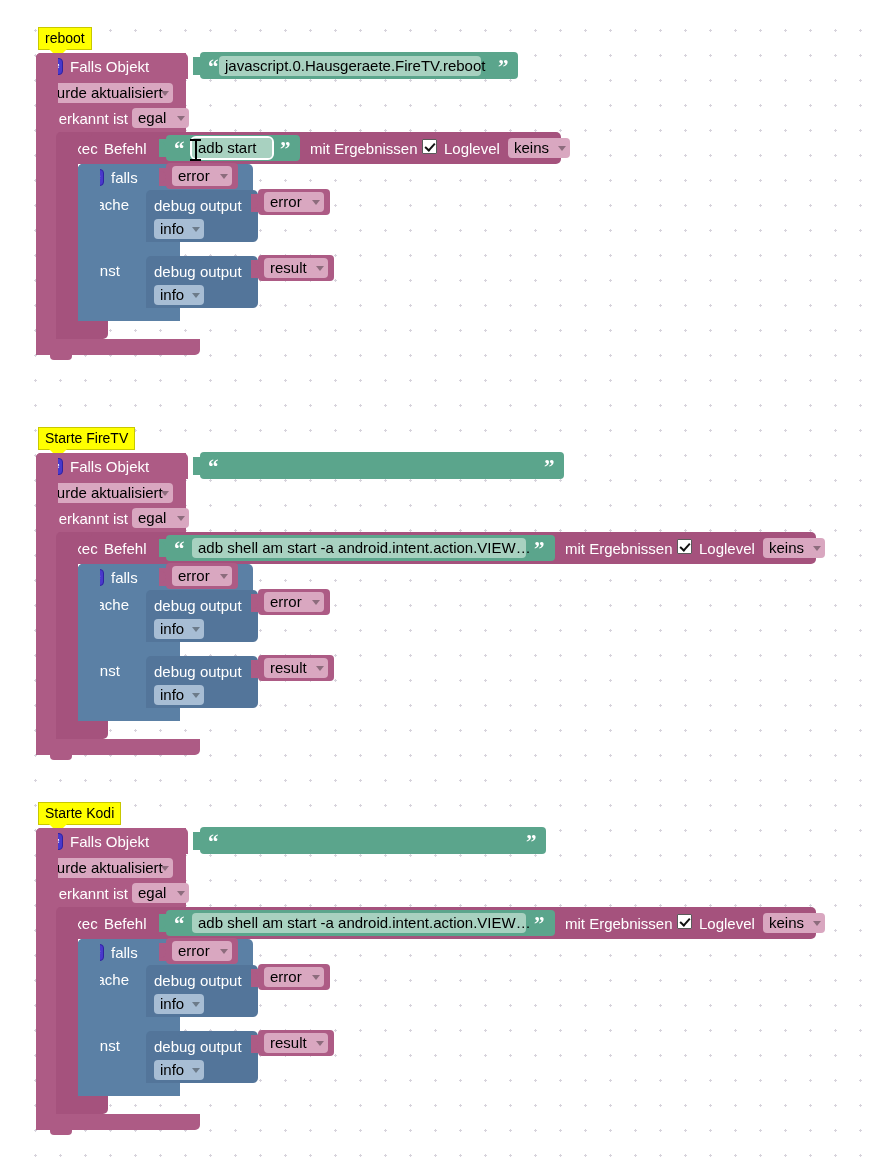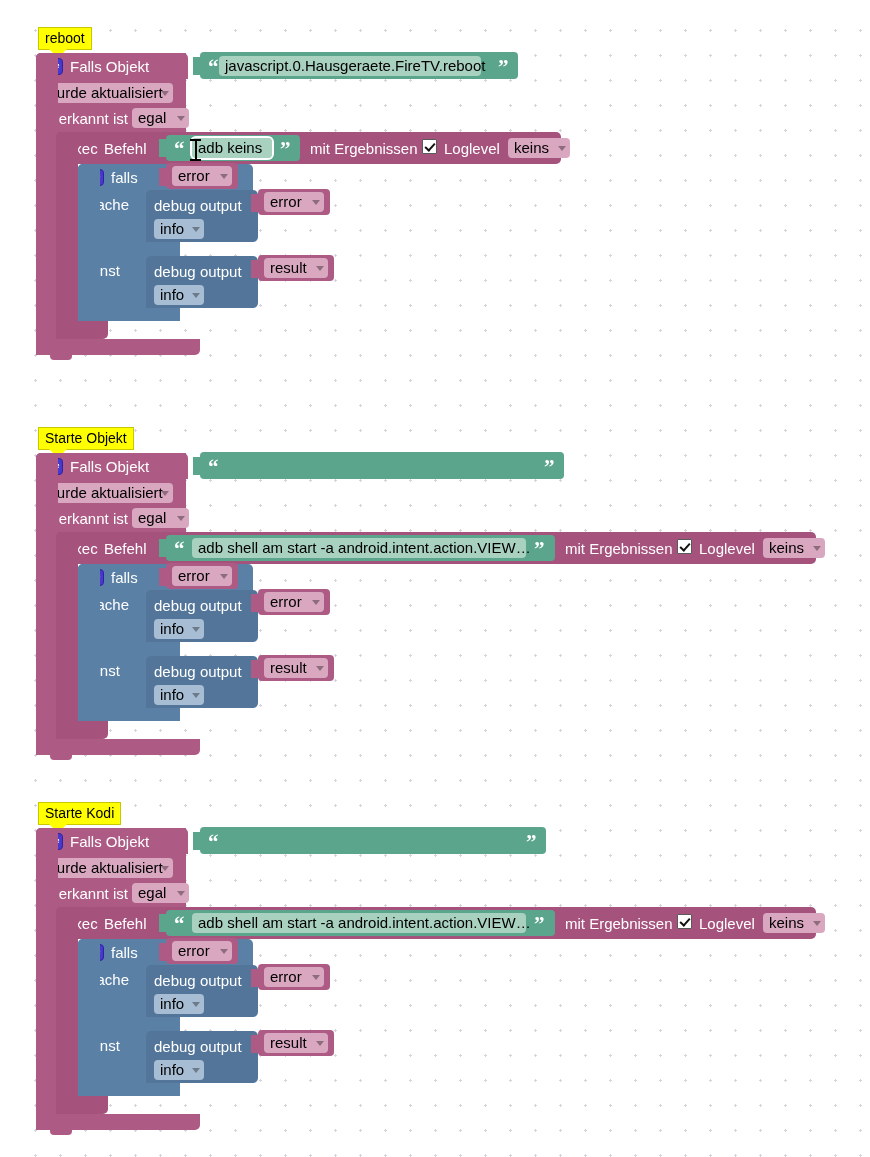--- a/index.html
+++ b/index.html
@@ -254,21 +254,21 @@
       <div class="field pink" style="left:40px;top:83px;width:133px;"><span>wurde aktualisiert</span><span class="caret"></span></div>
       <div class="lbl" style="left:42px;top:111px;">anerkannt ist</div>
       <div class="field pink" style="left:132px;top:108px;width:57px;"><span>egal</span><span class="caret"></span></div>
       <div class="blk mauve-d" style="left:56px;top:132px;width:505px;height:32px;border-radius:5px 5px 5px 0"></div>
       <div class="notch blue" style="left:70px;top:132px;background:#a5527d;"></div>
       <div class="lbl" style="left:66px;top:141px;">exec</div>
       <div class="lbl" style="left:104px;top:141px;">Befehl</div>
       <div class="plug" style="left:159px;top:139px;background:#5ba58c;"></div>
       <div class="blk green" style="left:166px;top:135px;width:134px;height:26px;border-radius:4px"></div>
       <div class="quote" style="left:174px;top:141px;">“</div>
-      <div class="textfield selected" style="left:192px;top:138px;width:80px;">adb keins</div>
+      <div class="textfield selected" style="left:192px;top:138px;width:80px;">adb start</div>
       <div class="quote" style="left:280px;top:141px;">”</div>
       <div class="lbl" style="left:310px;top:141px;">mit Ergebnissen</div>
       <div class="cbox" style="left:422px;top:139px;"></div>
       <div class="lbl" style="left:444px;top:141px;">Loglevel</div>
       <div class="field pink" style="left:508px;top:138px;width:62px;"><span>keins</span><span class="caret"></span></div>
       <div class="blk blue" style="left:78px;top:164px;width:102px;height:157px;border-radius:5px 5px 0 0"></div>
       <div class="blk blue" style="left:78px;top:164px;width:175px;height:26px;border-radius:5px 5px 0 0"></div>
       <div class="notch" style="left:92px;top:164px;background:#5b80a5;"></div>
       <div class="gear" style="left:87px;top:169px;">
         <svg width="13" height="13" viewBox="0 0 13 13">
@@ -296,21 +296,21 @@
       <div class="plug" style="left:251px;top:260px;background:#ad5b85;"></div>
       <div class="blk mauve" style="left:258px;top:255px;width:76px;height:26px;border-radius:4px"></div>
       <div class="field pink" style="left:264px;top:258px;width:64px;"><span>result</span><span class="caret"></span></div>
       <div class="blk mauve-d" style="left:56px;top:321px;width:52px;height:18px;border-radius:0 0 5px 5px"></div>
       <div class="notch" style="left:70px;top:339px;background:#a5527d;"></div>
       <div class="blk mauve" style="left:36px;top:339px;width:164px;height:16px;border-radius:0 0 5px 5px"></div>
       <div class="notch" style="left:50px;top:355px;background:#ad5b85;"></div>
       <div class="blk mauve" style="left:36px;top:53px;width:22px;height:302px;border-radius:5px 0 0 0"></div>
       <div class="blk mauve-d" style="left:56px;top:132px;width:22px;height:207px;border-radius:5px 0 0 0"></div>
       <div class="blk blue" style="left:78px;top:164px;width:22px;height:157px;border-radius:5px 0 0 0"></div>
-      <div class="balloon" style="left:38px;top:427px;"><span>Starte Objekt</span></div>
+      <div class="balloon" style="left:38px;top:427px;"><span>Starte FireTV</span></div>
       <div class="blk mauve" style="left:36px;top:453px;width:150px;height:104px;border-radius:5px 0 0 0"></div>
       <div class="blk mauve" style="left:36px;top:453px;width:152px;height:26px;border-radius:5px 5px 0 0"></div>
       <div class="gear" style="left:46px;top:458px;">
         <svg width="13" height="13" viewBox="0 0 13 13">
           <path fill="#ffffff" d="M6.5 4.2a2.3 2.3 0 1 0 0 4.6 2.3 2.3 0 0 0 0-4.6zm0 3.4a1.1 1.1 0 1 1 0-2.2 1.1 1.1 0 0 1 0 2.2z"></path>
           <path fill="#ffffff" d="M11.3 7.5l-1-.2a4.7 4.7 0 0 0 0-1.6l1-.2-.4-1.5-1 .3a4.8 4.8 0 0 0-1.1-1.1l.3-1L7.6.8l-.2 1a4.7 4.7 0 0 0-1.6 0l-.2-1-1.5.4.3 1a4.8 4.8 0 0 0-1.1 1.1l-1-.3-.4 1.5 1 .2a4.7 4.7 0 0 0 0 1.6l-1 .2.4 1.5 1-.3c.3.4.7.8 1.1 1.1l-.3 1 1.5.4.2-1a4.7 4.7 0 0 0 1.6 0l.2 1 1.5-.4-.3-1c.4-.3.8-.7 1.1-1.1l1 .3z"></path>
         </svg>
       </div>
       <div class="lbl" style="left:70px;top:459px;">Falls Objekt</div>
       <div class="plug" style="left:193px;top:457px;background:#5ba58c;"></div>

